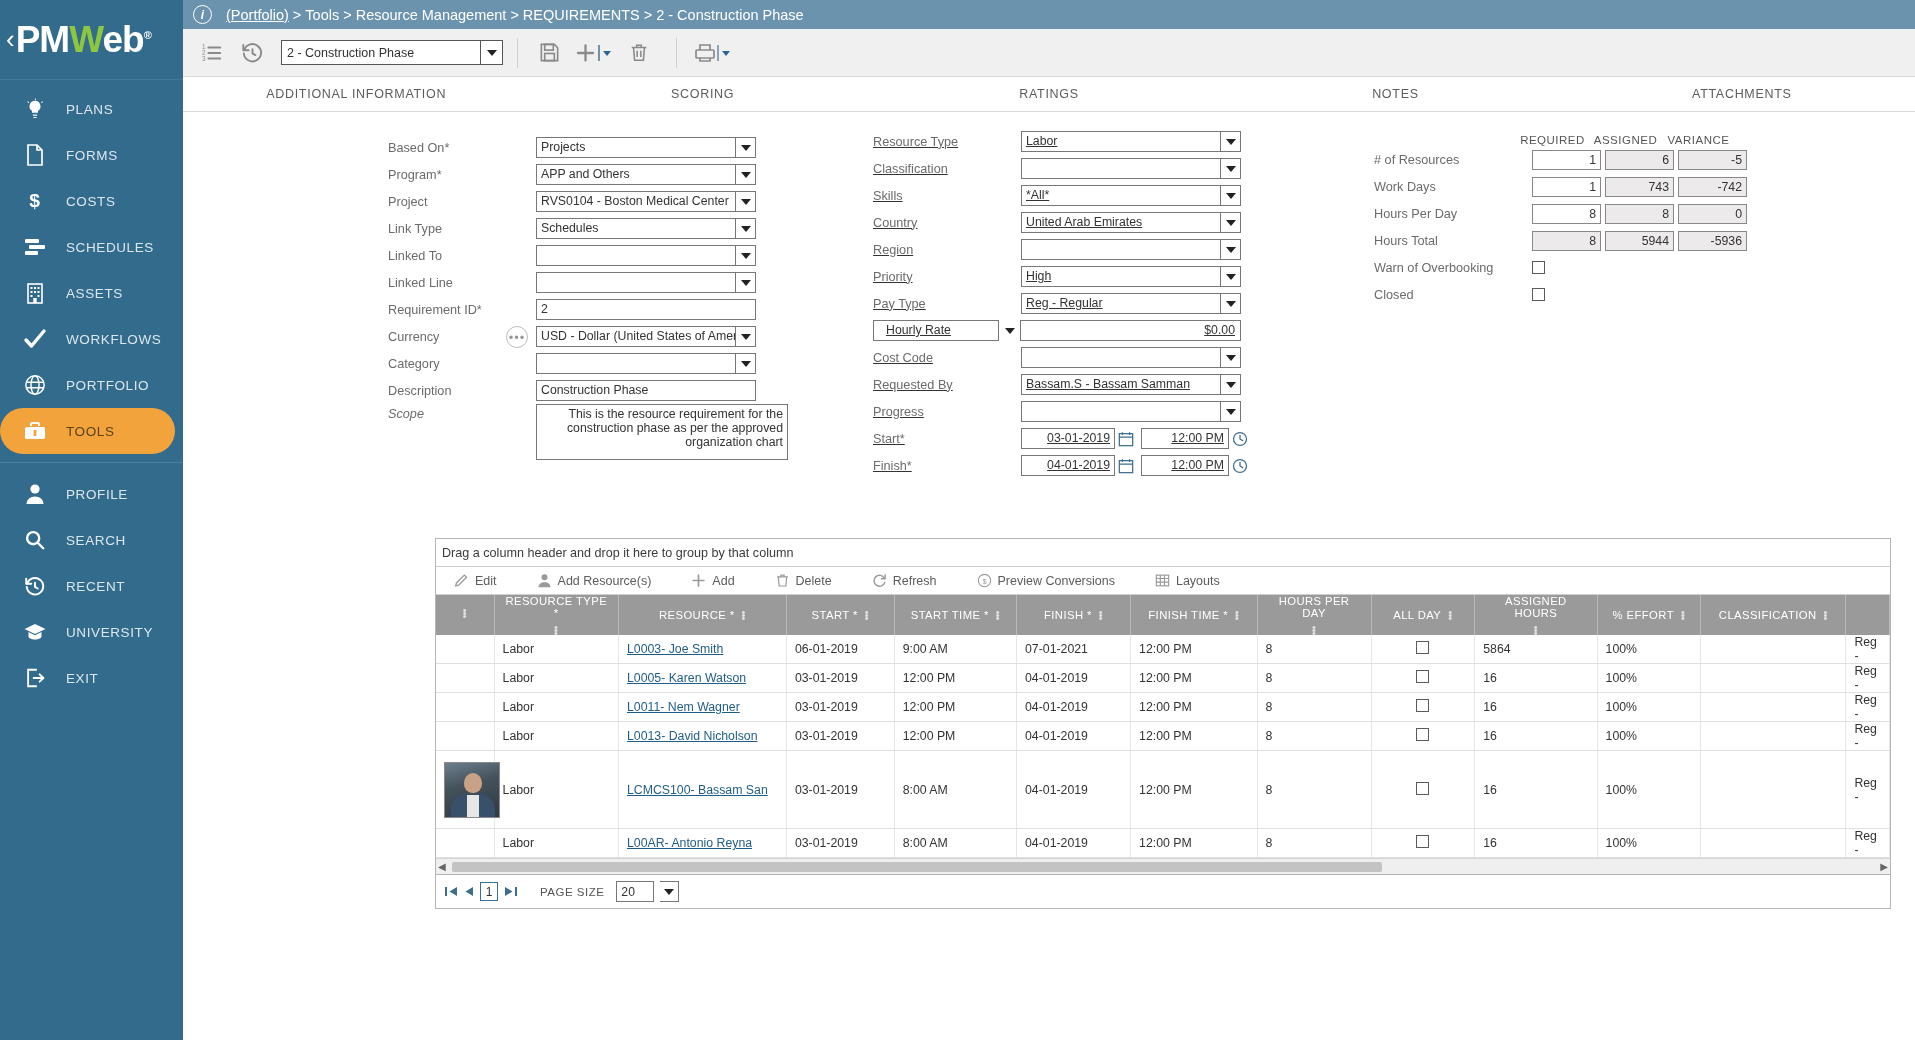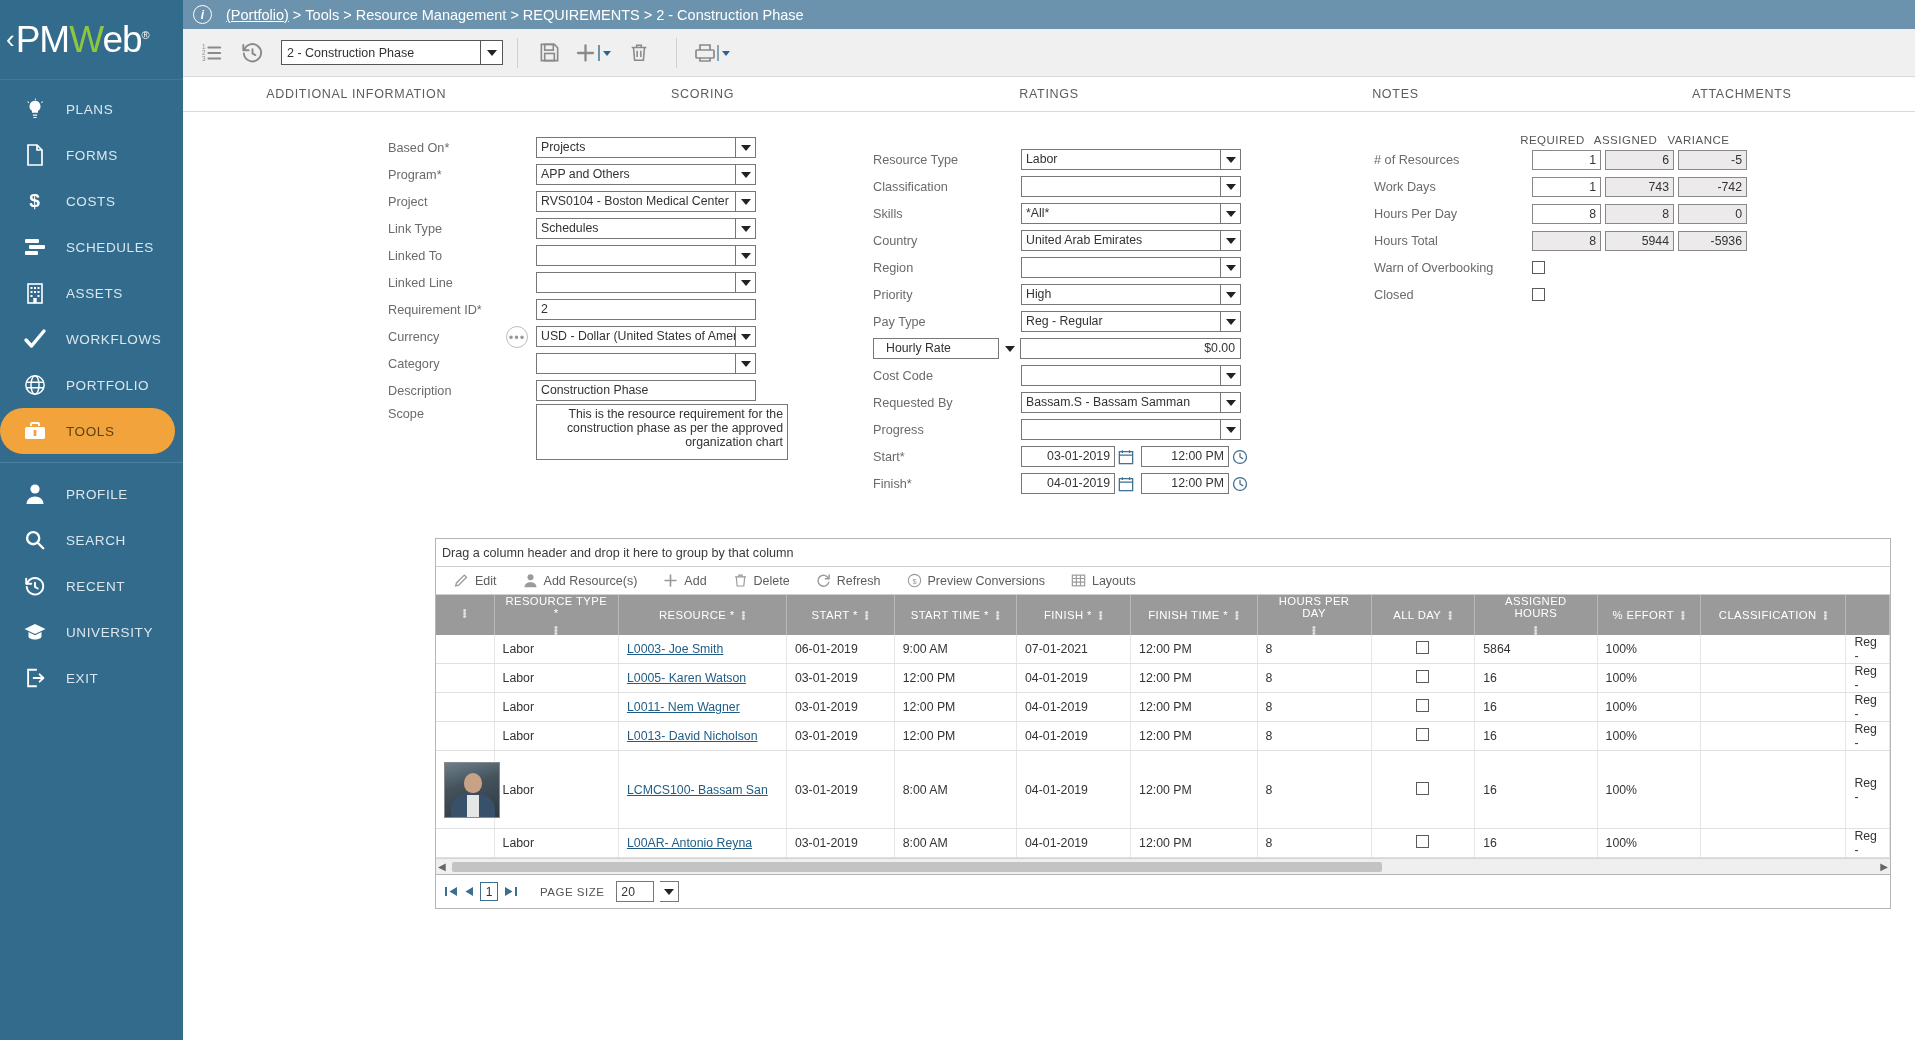--- a/index.html
+++ b/index.html
@@ -22,21 +22,21 @@
     display: flex; flex-direction: column;
     color: #fff;
   }
   .logo-area {
     height: 80px; display: flex; align-items: center;
     padding-left: 6px;
     border-bottom: 1px solid #42789a;
   }
   .logo-chevron { font-size: 26px; color: #ffffff; font-weight: 300; margin-right: 1px; }
   .logo-text {
-    font-size: 37px; font-weight: normal; letter-spacing: -1px;
+    font-size: 37px; font-weight: bold; letter-spacing: -1px;
     color: #ffffff; position: relative; line-height: 1;
   }
   .logo-text .green { color: #8dc63f; }
   .logo-reg { font-size: 11px; vertical-align: super; }
   .nav { padding-top: 6px; flex: 1; }
   .nav-item {
     display: flex; align-items: center;
     height: 46px; padding-left: 18px;
     cursor: pointer;
     color: #dbe7ef;
@@ -107,21 +107,21 @@
     flex: 1; display: flex; align-items: center; justify-content: center;
     font-size: 12.5px; letter-spacing: 0.7px; color: #5c5c5c;
     cursor: pointer;
   }
   .tab.active { color: #e8922b; border-bottom: 3px solid #f0a44a; font-weight: normal; }
 
   .form-area { padding: 14px 0 0 0; position: relative; height: 420px; }
 
   .col { position: absolute; }
   .colA { left: 205px; top: 22px; width: 400px; }
-  .colB { left: 690px; top: 34px; width: 400px; }
+  .colB { left: 690px; top: 16px; width: 400px; text-decoration: underline; }
   .colC { left: 1175px; top: 22px; width: 420px; }
 
   .frow { display: flex; align-items: center; height: 27px; margin-bottom: 0px; }
   .flabel { width: 148px; font-size: 12.7px; color: #6b6b6b; flex: none; }
   .fctl { position: relative; width: 220px; height: 21px; }
   .finput {
     width: 100%; height: 21px; border: 1px solid #777;
     background: #fff; font-size: 12.3px; color: #333;
     padding: 0 4px; line-height: 19px; overflow: hidden; white-space: nowrap;
   }
@@ -138,21 +138,21 @@
     font-size: 13px; letter-spacing: 1px; margin-right: 6px;
     position: absolute; left: -30px; top: 0;
     background: #fff;
   }
   .fta {
     width: 260px; height: 56px; border: 1px solid #777; background: #fff;
     font-size: 12.3px; color: #333; padding: 2px 4px; line-height: 14px;
     white-space: normal; word-wrap: break-word; text-align: right;
   }
   .frow.tall { height: 60px; align-items: flex-start; }
-  .frow.tall .flabel { padding-top: 3px; }
+  .frow.tall .flabel { padding-top: 3px; font-style: italic; }
 
   
   .split { display: flex; width: 368px; }
   .split .left-sel {
     width: 148px; height: 21px; border: 1px solid #777; background: #fff;
     position: relative; font-size: 12.3px; padding-left: 12px; line-height: 19px;
   }
   .split .left-sel .ddl-btn2 {
     position: absolute; right: 0; top: -1px; width: 22px; height: 21px;
     border-left: 1px solid #777; display: flex; align-items: center; justify-content: center;
@@ -193,21 +193,21 @@
   
   .grid-wrap { margin: 6px 24px 0 252px; position: relative; }
   .grid-outer { border: 1px solid #b5b5b5; background: #fff; }
   .group-bar {
     height: 28px; background: #fff; border-bottom: 1px solid #cfcfcf;
     display: flex; align-items: center; padding-left: 6px;
     font-size: 12.6px; color: #3a3a3a;
   }
   .grid-toolbar {
     height: 28px; background: #fff; border-bottom: 1px solid #cfcfcf;
-    display: flex; align-items: center; padding-left: 18px; gap: 26px;
+    display: flex; align-items: center; padding-left: 18px; gap: 40px;
   }
   .gt-btn {
     display: inline-flex; align-items: center; gap: 6px;
     font-size: 12.5px; color: #5c5c5c; cursor: pointer;
   }
   .gt-btn .gi { color: #9a9a9a; display: inline-flex; }
 
   table.grid { border-collapse: collapse; width: 100%; table-layout: fixed; }
   table.grid th {
     background: #9a9a9a; color: #fff; font-size: 11.3px;

